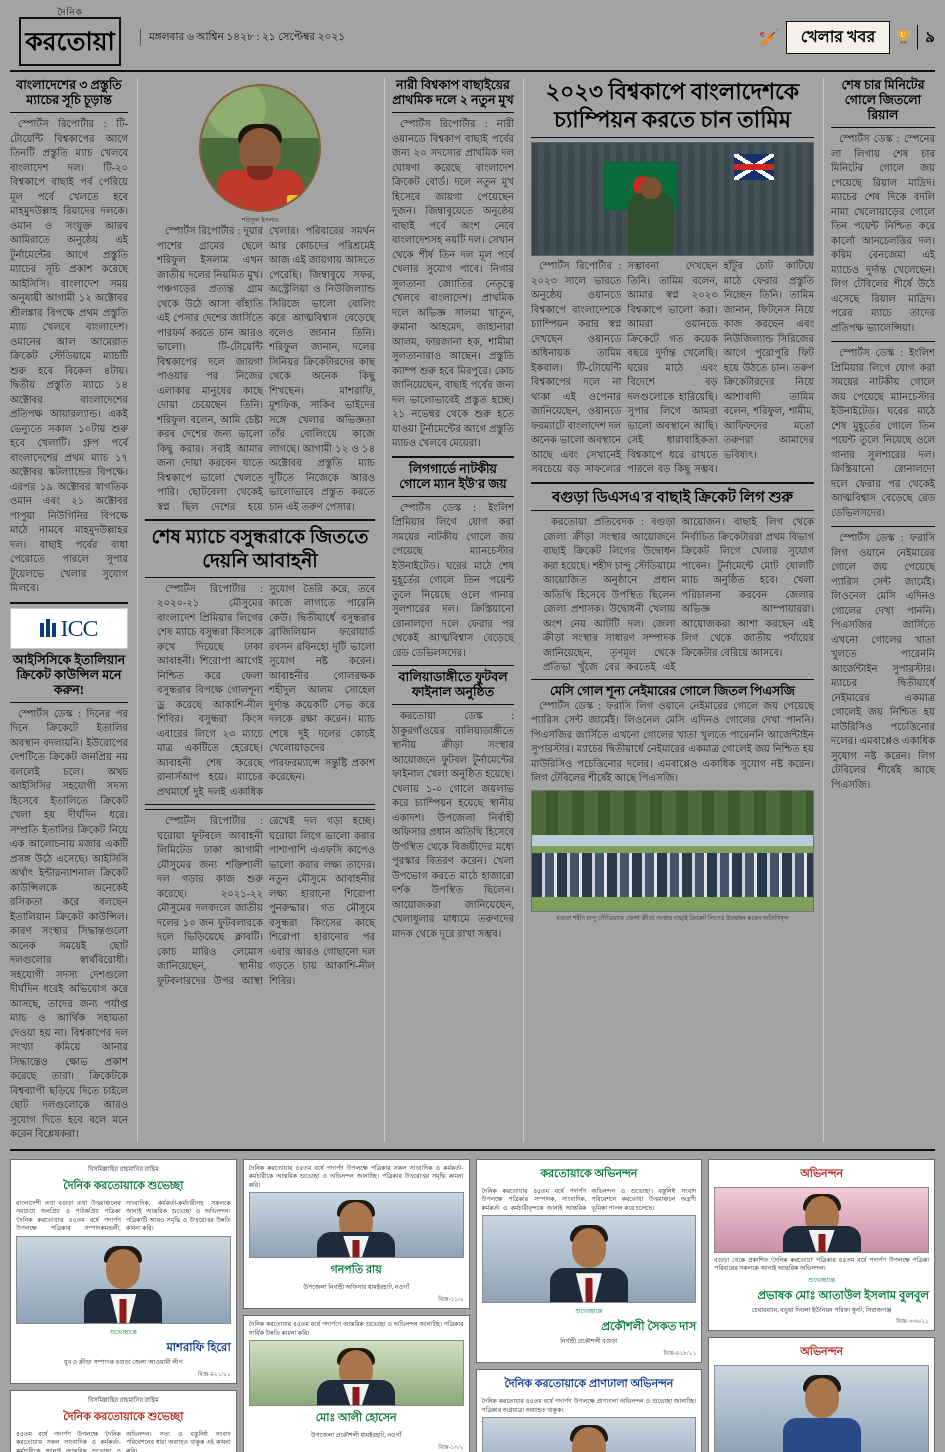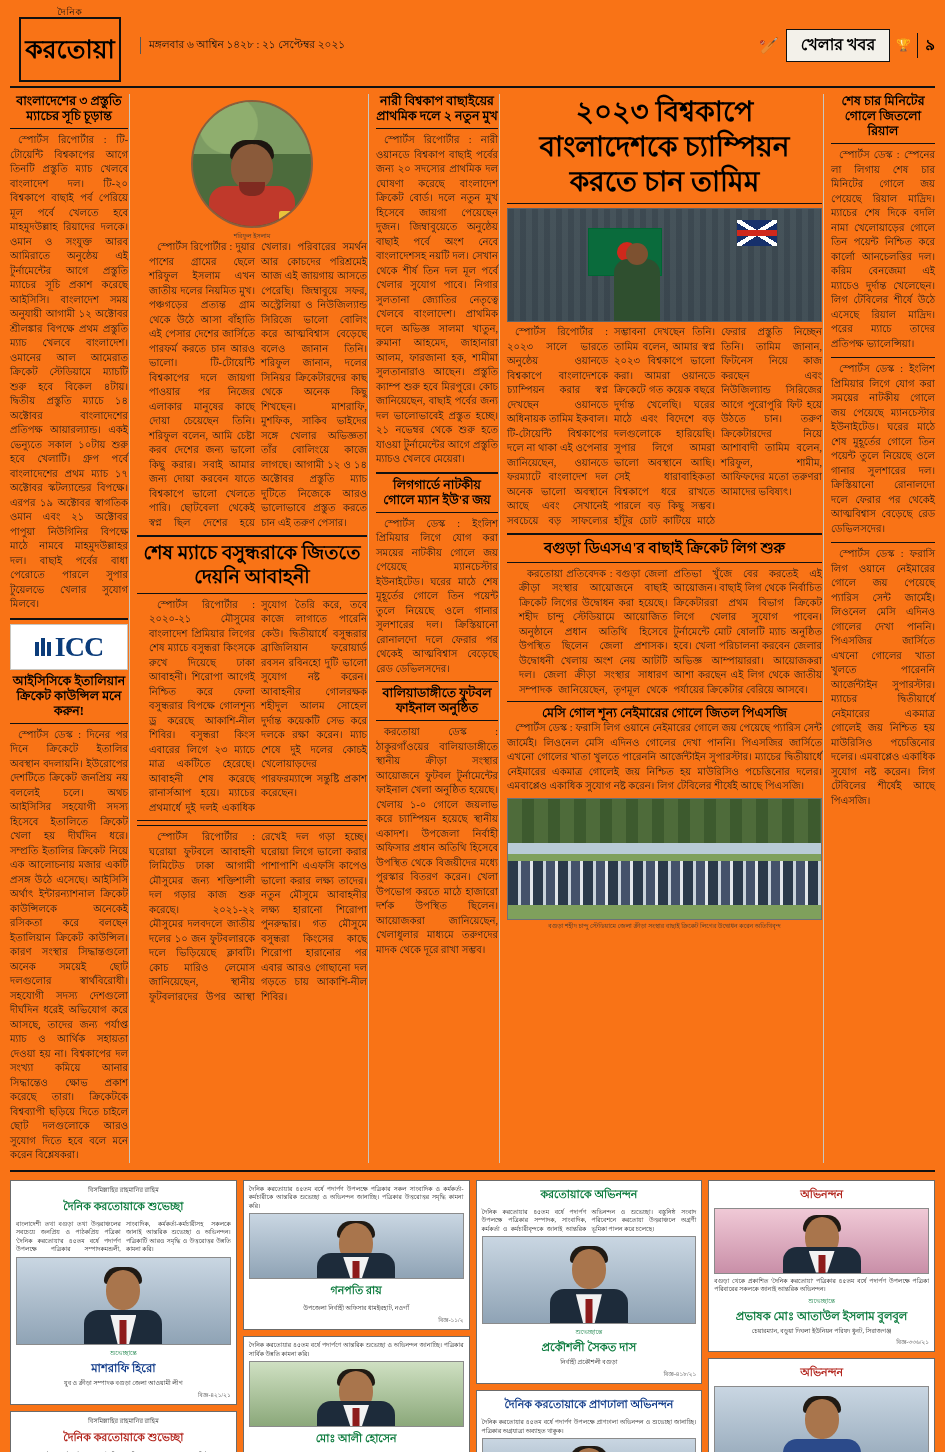--- a/index.html
+++ b/index.html
@@ -1,45 +1,45 @@
 <!DOCTYPE html>
 <html><head>
 <meta charset="utf-8">
 <style>
   html,body{margin:0;padding:0;background:#e8e6e1;}
   body{font-family:"Liberation Serif", serif;}
   .page{
-    width:945px;height:1452px;background:#f97316;position:relative;
+    width:945px;height:1452px;background:#a3a3a3;position:relative;
     box-sizing:border-box;padding:8px 10px;overflow:hidden;
   }
   
   .masthead{display:flex;align-items:center;gap:10px;border-bottom:2px solid #111;padding-bottom:4px;}
   .logo{width:120px;text-align:center;line-height:1;}
   .logo .small{font-size:9px;letter-spacing:1px;color:#111;}
-  .logo .big{font-size:25px;font-weight:bold;border:2px solid #111;padding:18px 4px;display:inline-block;}
+  .logo .big{font-size:25px;font-weight:bold;border:2px solid #111;padding:10px 4px;display:inline-block;}
   .dateline{font-size:10.5px;color:#111;border-left:1px solid #555;padding-left:8px;}
   .mast-spacer{flex:1;}
   .sportbar{display:flex;align-items:center;gap:6px;}
   .sportbar .tag{border:1.5px solid #111;padding:2px 14px;font-size:16px;font-weight:bold;background:#f3f1ea;}
   .sportbar .ball{font-size:16px;}
   .pageno{font-size:15px;font-weight:bold;border-left:1px solid #111;padding-left:7px;}
   .pagebadge{font-size:12px;}
   .hl1{font-size:26px;font-weight:bold;text-align:center;line-height:1.25;}
   .hl2{font-size:19px;font-weight:bold;text-align:center;line-height:1.25;}
   .hl3{font-size:15px;font-weight:bold;text-align:center;line-height:1.25;}
   .hl4{font-size:12.5px;font-weight:bold;text-align:center;line-height:1.2;}
   .body{font-size:10px;line-height:1.45;text-align:justify;color:#1a1a1a;
         text-indent:8px;hyphens:auto;word-spacing:0.2px;}
   .body.cols2{column-count:2;column-gap:6px;margin-left:12px;}
   .body.cols3{column-count:3;column-gap:6px;}
   .rule{border-top:1px solid #111;margin:4px 0;}
   .rule.thick{border-top:2px solid #111;}
 
   
-  .news{display:grid;grid-template-columns:118px 238px 130px 1fr 112px;gap:1px;margin-top:6px;}
+  .news{display:grid;grid-template-columns:118px 238px 130px 1fr 112px;gap:9px;margin-top:6px;}
   .col{position:relative;}
   .col + .col{border-left:1px solid #c9c6bf;padding-left:7px;}
   .cap{font-size:6.2px;text-align:center;color:#333;margin-top:2px;line-height:1.3;}
 
   
   .oval-wrap{display:flex;justify-content:center;margin:6px 0 4px;}
   .oval{width:118px;height:124px;border-radius:50%;border:2px solid #8b5e3c;overflow:hidden;position:relative;
         background:linear-gradient(#6f8f5a,#3f5c37);}
   .oval .sky{position:absolute;inset:0;background:
      radial-gradient(circle at 30% 18%, #8fae6e 0 22%, rgba(0,0,0,0) 23%),
@@ -73,35 +73,35 @@
   .teamphoto{height:120px;border:1px solid #6a7279;position:relative;overflow:hidden;
      background:linear-gradient(#b9cbd6 0 46%, #7fa05c 46% 100%);}
   .teamphoto .row{position:absolute;left:0;right:0;bottom:14px;height:44px;
      background:repeating-linear-gradient(90deg,#2b3a4a 0 10px,#c9d3db 10px 13px,#44526a 13px 22px,#e2e6ea 22px 25px);}
   .teamphoto .tree{position:absolute;left:0;right:0;top:0;height:44px;
      background:repeating-linear-gradient(90deg,#4e6b3a 0 14px,#3d5a2e 14px 26px);}
 
   .icclogo{display:flex;align-items:center;justify-content:center;gap:4px;border:1px solid #c9c6bf;padding:6px 2px;background:#fff;}
   .icclogo .marks{display:flex;gap:2px;align-items:flex-end;}
   .icclogo .marks i{display:block;width:4px;background:#0b3c7a;}
-  .icclogo .txt{font-size:28px;font-weight:bold;color:#0b3c7a;letter-spacing:-1px;}
+  .icclogo .txt{font-size:24px;font-weight:normal;color:#0b3c7a;letter-spacing:-1px;}
 
   
   .ads{display:grid;grid-template-columns:repeat(4,1fr);gap:6px;margin-top:8px;}
   .adcol{display:flex;flex-direction:column;gap:6px;}
   .ad{border:1px solid #6b6b6b;background:#fff;padding:4px 5px;position:relative;}
   .ad .bismillah{font-size:6.4px;text-align:center;color:#333;margin-bottom:2px;}
   .ad .adtitle{font-size:11px;font-weight:bold;text-align:center;color:#0a7a3c;margin:1px 0 3px;}
   .ad .adtitle.red{color:#b3261e;}
   .ad .adtitle.blue{color:#123c8a;}
   .ad .adtitle.purple{color:#6c2a86;}
   .ad .adtext{font-size:6.1px;line-height:1.42;text-align:justify;color:#222;}
   .ad .adtext.c2{column-count:2;column-gap:5px;}
   .ad .from{font-size:6.2px;text-align:center;color:#0a7a3c;margin-top:2px;}
-  .ad .name{font-size:11.5px;font-weight:bold;text-align:center;color:#123c8a;margin-top:1px;}
+  .ad .name{font-size:11.5px;font-weight:bold;text-align:right;color:#123c8a;margin-top:1px;}
   .ad .name.green{color:#0a7a3c;}
   .ad .name.red{color:#b3261e;}
   .ad .role{font-size:6.2px;text-align:center;color:#222;line-height:1.4;}
   .ad .code{font-size:5.8px;text-align:right;color:#444;margin-top:2px;}
   .ad .portrait{height:86px;border:1px solid #8b8b8b;margin:3px 0;position:relative;overflow:hidden;
      background:linear-gradient(#c9d6e2,#8fa3b5);}
   .ad .portrait.short{height:64px;}
   .ad .portrait.tall{height:100px;}
   .ad .portrait .head{position:absolute;left:50%;top:14%;transform:translateX(-50%);
      width:34px;height:40px;border-radius:50% 50% 46% 46%;background:#a9754c;}
@@ -194,21 +194,21 @@
       <div class="rule"></div>
       <div class="body">স্পোর্টস ডেস্ক : ইংলিশ প্রিমিয়ার লিগে যোগ করা সময়ের নাটকীয় গোলে জয় পেয়েছে ম্যানচেস্টার ইউনাইটেড। ঘরের মাঠে শেষ মুহূর্তের গোলে তিন পয়েন্ট তুলে নিয়েছে ওলে গানার সুলশারের দল। ক্রিস্তিয়ানো রোনালদো দলে ফেরার পর থেকেই আত্মবিশ্বাস বেড়েছে রেড ডেভিলসদের।</div>
 
       <div class="rule" style="margin-top:5px"></div>
       <div class="hl4">বালিয়াডাঙ্গীতে ফুটবল ফাইনাল অনুষ্ঠিত</div>
       <div class="rule"></div>
       <div class="body">করতোয়া ডেস্ক : ঠাকুরগাঁওয়ের বালিয়াডাঙ্গীতে স্থানীয় ক্রীড়া সংস্থার আয়োজনে ফুটবল টুর্নামেন্টের ফাইনাল খেলা অনুষ্ঠিত হয়েছে। খেলায় ১-০ গোলে জয়লাভ করে চ্যাম্পিয়ন হয়েছে স্থানীয় একাদশ। উপজেলা নির্বাহী অফিসার প্রধান অতিথি হিসেবে উপস্থিত থেকে বিজয়ীদের মধ্যে পুরস্কার বিতরণ করেন। খেলা উপভোগ করতে মাঠে হাজারো দর্শক উপস্থিত ছিলেন। আয়োজকরা জানিয়েছেন, খেলাধুলার মাধ্যমে তরুণদের মাদক থেকে দূরে রাখা সম্ভব।</div>
     </div>
 
     <div class="col">
-      <div class="hl1" style="font-size:28px">২০২৩ বিশ্বকাপে বাংলাদেশকে চ্যাম্পিয়ন করতে চান তামিম</div>
+      <div class="hl1" style="font-size:22px">২০২৩ বিশ্বকাপে বাংলাদেশকে চ্যাম্পিয়ন করতে চান তামিম</div>
       <div class="rule"></div>
       <div class="flagphoto">
         <div class="crowd"></div>
           <div class="uk"></div>
           <div class="bd"></div>
           <div class="person"></div>
       </div>
       <div class="body cols3" style="margin-top:3px">স্পোর্টস রিপোর্টার : ২০২৩ সালে ভারতে অনুষ্ঠেয় ওয়ানডে বিশ্বকাপে বাংলাদেশকে চ্যাম্পিয়ন করার স্বপ্ন দেখছেন ওয়ানডে অধিনায়ক তামিম ইকবাল। টি-টোয়েন্টি বিশ্বকাপের দলে না থাকা এই ওপেনার জানিয়েছেন, ওয়ানডে ফরম্যাটে বাংলাদেশ দল অনেক ভালো অবস্থানে আছে এবং সেখানেই সবচেয়ে বড় সাফল্যের সম্ভাবনা দেখছেন তিনি। তামিম বলেন, আমার স্বপ্ন ২০২৩ বিশ্বকাপে ভালো করা। আমরা ওয়ানডে ক্রিকেটে গত কয়েক বছরে দুর্দান্ত খেলেছি। ঘরের মাঠে এবং বিদেশে বড় দলগুলোকে হারিয়েছি। সুপার লিগে আমরা ভালো অবস্থানে আছি। সেই ধারাবাহিকতা বিশ্বকাপে ধরে রাখতে পারলে বড় কিছু সম্ভব। হাঁটুর চোট কাটিয়ে মাঠে ফেরার প্রস্তুতি নিচ্ছেন তিনি। তামিম জানান, ফিটনেস নিয়ে কাজ করছেন এবং নিউজিল্যান্ড সিরিজের আগে পুরোপুরি ফিট হয়ে উঠতে চান। তরুণ ক্রিকেটারদের নিয়ে আশাবাদী তামিম বলেন, শরিফুল, শামীম, আফিফদের মতো তরুণরা আমাদের ভবিষ্যৎ।</div>
 
       <div class="rule thick" style="margin-top:5px"></div>

